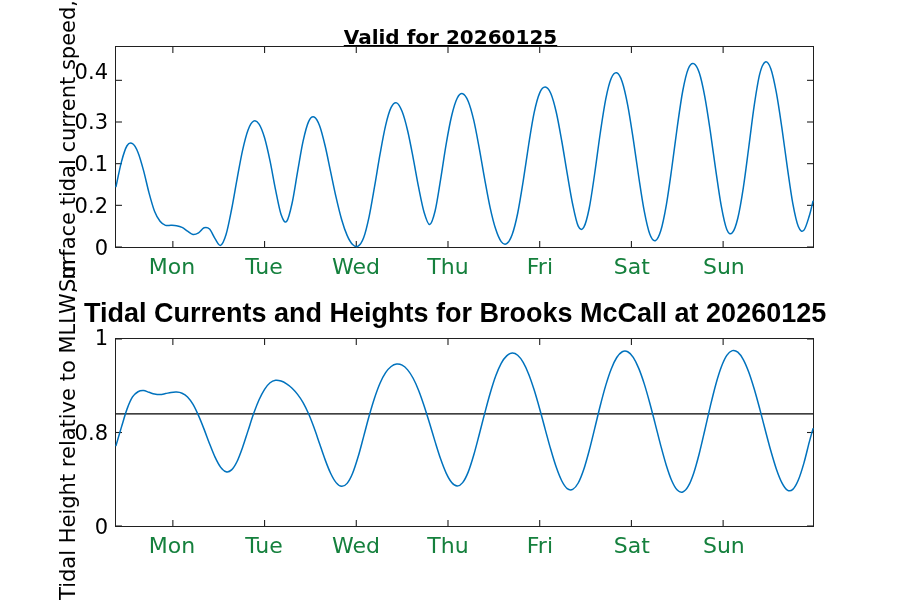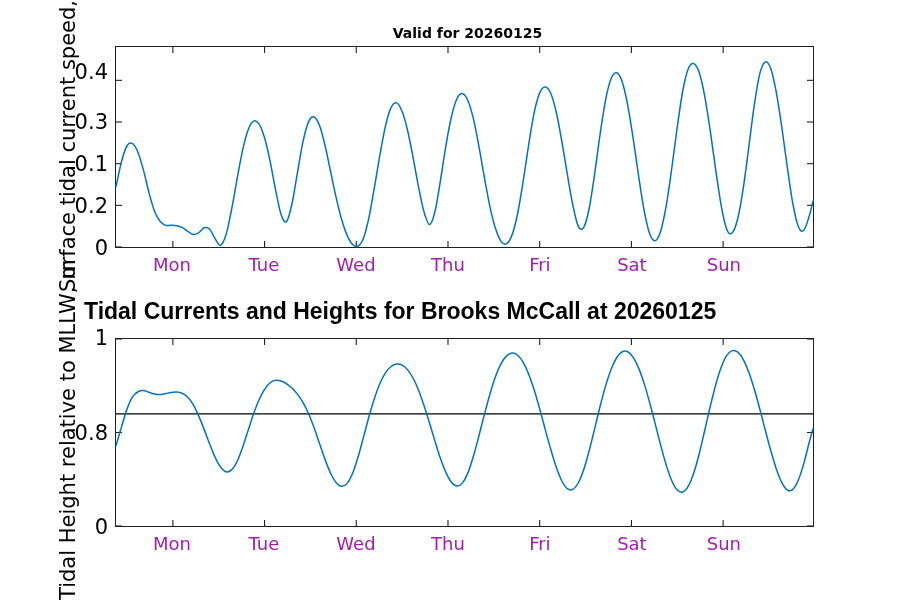--- a/index.html
+++ b/index.html
@@ -43,30 +43,31 @@
   }
 
   
   .plot-title {
     position: absolute;
     font-weight: bold;
     text-align: center;
     white-space: nowrap;
   }
   #title-top {
-    left: 118px;
+    left: 101px;
     width: 699px;
     top: 25px;
-    font-size: 14px;
+    font-size: 20px;
+    text-decoration: underline;
   }
   #title-main {
     left: 84px;
     top: 298px;
     width: 760px;
-    font-size: 23px;
+    font-size: 27px;
     text-align: left;
     font-family: "Liberation Sans", sans-serif;
     font-weight: bold;
   }
 
   
   .axes {
     position: absolute;
     box-sizing: border-box;
     border: 1.1px solid #202020;
@@ -105,24 +106,24 @@
   }
   .ytick-col {
     position: absolute;
     width: 60px;
   }
   #ytick-col-top  { left: 48px; top: 46px; height: 202px; }
   #ytick-col-bot  { left: 48px; top: 338px; height: 189px; }
 
   .xtick {
     position: absolute;
-    font-size: 18px;
+    font-size: 22px;
     white-space: nowrap;
     transform: translateX(-50%);
-    color: #a21caf;
+    color: #15803d;
   }
   .xtick-row {
     position: absolute;
     left: 115px;
     width: 699px;
     height: 28px;
   }
   #xtick-row-top { top: 254px; }
   #xtick-row-bot { top: 533px; }
 </style>

